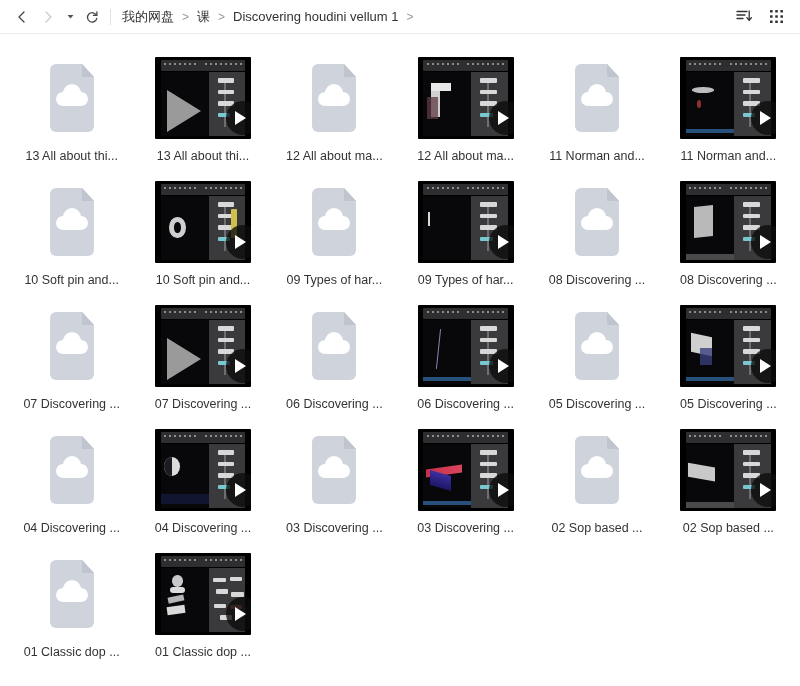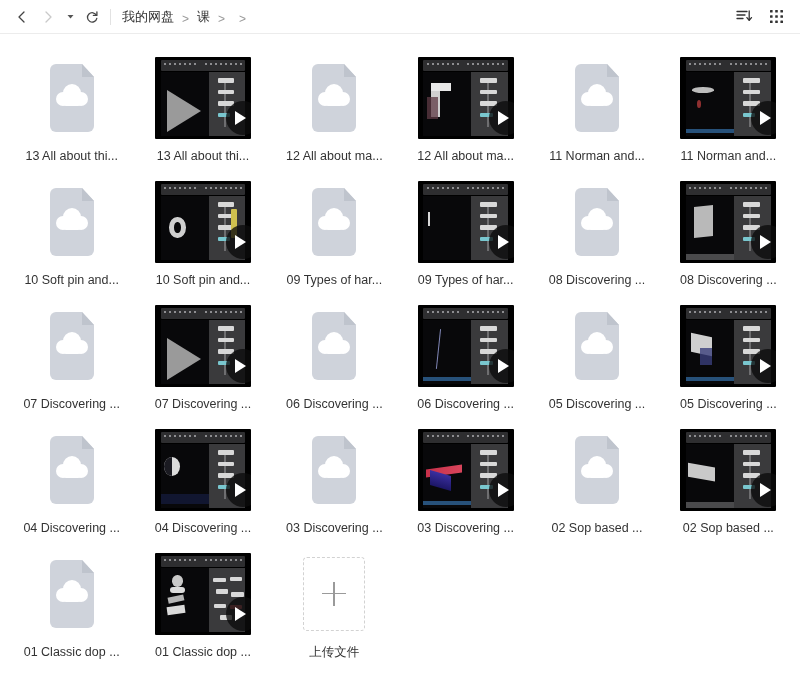--- a/index.html
+++ b/index.html
@@ -39,21 +39,21 @@
 
   .divider {
     width: 1px; height: 16px;
     background: #e2e2e2;
     margin: 0 10px 0 6px;
   }
 
   
   #breadcrumb {
     display: flex;
-    align-items: flex-end;
+    align-items: center;
     font-size: 13px;
     color: #333;
     flex: 1;
     min-width: 0;
     overflow: hidden;
     white-space: nowrap;
   }
   .crumb {
     color: #333;
     cursor: pointer;
@@ -274,20 +274,21 @@
     </div>
   </div>
 
   <div class="divider"></div>
 
   <div id="breadcrumb">
     <span class="crumb">我的网盘</span>
     <span class="crumb-sep">&gt;</span>
     <span class="crumb">课</span>
     <span class="crumb-sep">&gt;</span>
+    <span class="crumb">Discovering houdini vellum 1</span>
     <span class="crumb-sep">&gt;</span>
   </div>
 
   <div id="toolbar-right">
     <div class="tool-icon">
       <svg width="17" height="17" viewBox="0 0 17 17" aria-hidden="true">
         <path d="M1 3.5 H11 M1 7 H9 M1 10.5 H7" stroke="#333" stroke-width="1.3" stroke-linecap="round" fill="none"></path>
         <path d="M13.2 3 V12" stroke="#333" stroke-width="1.3" stroke-linecap="round"></path>
         <path d="M10.9 9.6 L13.2 12.2 L15.5 9.6" fill="none" stroke="#333" stroke-width="1.3" stroke-linecap="round" stroke-linejoin="round"></path>
       </svg>
@@ -856,21 +857,13 @@
               </div>
       </div>
     </div>
     <div class="play-badge">
       <span class="tri"></span>
     </div>
   </div>
       </div>
       <div class="tile-label">01 Classic dop ...</div>
     </div>
-    <div class="tile">
-      <div class="thumb-box">
-        <div class="upload-box">
-    <span class="upload-plus"></span>
-  </div>
-      </div>
-      <div class="tile-label">上传文件</div>
-    </div>
   </div>
 
 </body></html>

